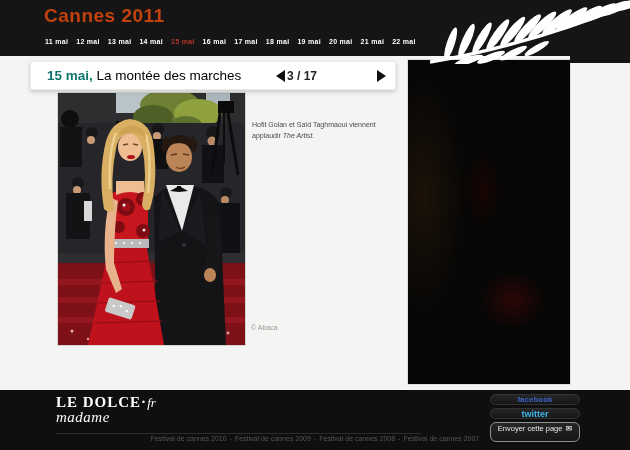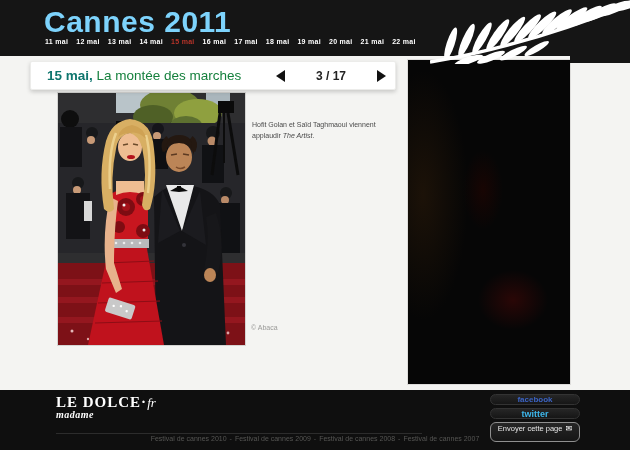--- a/index.html
+++ b/index.html
@@ -3,39 +3,39 @@
 <meta charset="utf-8">
 <style>
   * { margin:0; padding:0; box-sizing:border-box; }
   html,body { width:630px; height:450px; }
   body { font-family:"Liberation Sans", sans-serif; background:#f4f4f2; overflow:hidden; }
   .page { position:relative; width:630px; height:450px; background:#f4f4f2; }
 
   
   .header { position:absolute; left:0; top:0; width:630px; height:56px; background:#151515; z-index:2; }
   .header-corner { position:absolute; right:0; top:0; width:60px; height:63px; background:#151515; z-index:1; }
-  .site-title { position:absolute; left:44px; top:5px; color:#7dd3fc; font-size:30px; font-weight:bold; letter-spacing:0.5px; }
+  .site-title { position:absolute; left:44px; top:5px; color:#c2410c; font-size:19px; font-weight:bold; letter-spacing:0.5px; }
   .date-nav { position:absolute; left:45px; top:38px; display:flex; gap:8px; }
   .date-item { color:#ffffff; font-size:7px; font-weight:bold; letter-spacing:0.3px; cursor:pointer; white-space:nowrap; }
   .date-item.active { color:#b8342a; }
   .palm { position:absolute; right:0; top:0; width:200px; height:64px; z-index:3; }
 
   
   .gallery-bar { position:absolute; left:30px; top:61px; width:366px; height:29px; background:#ffffff;
                  border:1px solid #ececea; border-radius:2px; box-shadow:0 2px 4px rgba(0,0,0,0.18);
                  display:flex; align-items:center; z-index:1; }
   .gallery-bar .bar-title { margin-left:16px; font-size:13.5px; white-space:nowrap; }
   .bar-title .date-red { color:#0f766e; font-weight:bold; }
-  .bar-title .bar-text { color:#15803d; }
+  .bar-title .bar-text { color:#000000; }
   .bar-controls { margin-left:auto; margin-right:8px; display:flex; align-items:center; }
   .arrow-btn { width:12px; height:14px; background:none; border:none; cursor:pointer; position:relative; padding:0; }
   .arrow-btn span { position:absolute; top:1px; width:0; height:0; border-top:6px solid transparent; border-bottom:6px solid transparent; }
   .arrow-prev span { left:1px; border-right:9px solid #111; }
   .arrow-next span { right:1px; border-left:9px solid #111; }
-  .counter { width:88px; text-align:center; font-size:12px; font-weight:bold; color:#222; }
+  .counter { width:88px; font-size:12px; font-weight:bold; color:#222; }
 
   
   .photo-frame { position:absolute; left:57px; top:92px; width:189px; height:254px; border:1px solid #d4d4d2; background:#2b2b2d; }
   .photo-frame svg { display:block; }
   .caption { position:absolute; left:252px; top:120px; width:132px; font-size:7px; color:#4a4a4a; line-height:1.55; }
   .caption .movie { font-style:italic; }
   .credit { position:absolute; left:251px; top:324px; font-size:7px; color:#9a9a98; }
 
   
   .ad { position:absolute; left:408px; top:60px; width:162px; height:324px; background:#060606; outline:1px solid #dedddb; cursor:pointer; overflow:hidden; }
@@ -44,21 +44,21 @@
   .ad .blob3 { position:absolute; left:55px; top:90px; width:40px; height:80px; background:radial-gradient(closest-side, #180503, transparent); }
   .ad-word { position:absolute; left:0; top:154px; width:100%; text-align:center; color:#8f8f8f; font-size:12.5px; letter-spacing:1.5px; white-space:nowrap; }
   .ad-word .amp { font-size:8px; letter-spacing:1px; color:#7e7e7e; }
 
   
   .footer { position:absolute; left:0; top:390px; width:630px; height:60px; background:#0f0f0f; }
   .figaro-logo { position:absolute; left:56px; top:4px; color:#ffffff; cursor:pointer; font-family:"Liberation Serif", serif; }
   .figaro-line1 { font-weight:bold; font-size:15px; letter-spacing:1px; }
   .figaro-line1 .dot { font-weight:bold; }
   .figaro-line1 .fr { font-style:italic; font-weight:normal; font-size:13px; letter-spacing:0; }
-  .figaro-line2 { font-style:italic; font-weight:bold; font-size:10px; margin-top:-2px; letter-spacing:0.5px; }
+  .figaro-line2 { font-style:italic; font-weight:normal; font-size:15px; margin-top:-2px; letter-spacing:0.5px; }
   .social-col { position:absolute; right:50px; top:4px; width:90px; }
   .pill { width:90px; border-radius:6px; border:1px solid #333; background:linear-gradient(#262626,#161616);
           text-align:center; cursor:pointer; margin-bottom:3px; }
   .pill-facebook { height:11px; line-height:10px; font-size:8px; font-weight:bold; color:#3b63c4; }
   .pill-twitter { height:11px; line-height:10px; font-size:9px; font-weight:bold; color:#3db6ea; }
   .pill-send { height:20px; line-height:11px; font-size:7.5px; color:#e8e8e8; border:1px solid #8f8f8f; }
   .pill-send .env { font-size:8px; margin-left:3px; color:#ffffff; }
   .footer-divider { position:absolute; left:56px; top:43px; width:366px; border-top:1px solid #2c2c2c; }
   .footer-links { position:absolute; left:0; top:45px; width:630px; text-align:center; font-size:7px; color:#565654; }
   .footer-links a { color:#565654; text-decoration:none; cursor:pointer; }

